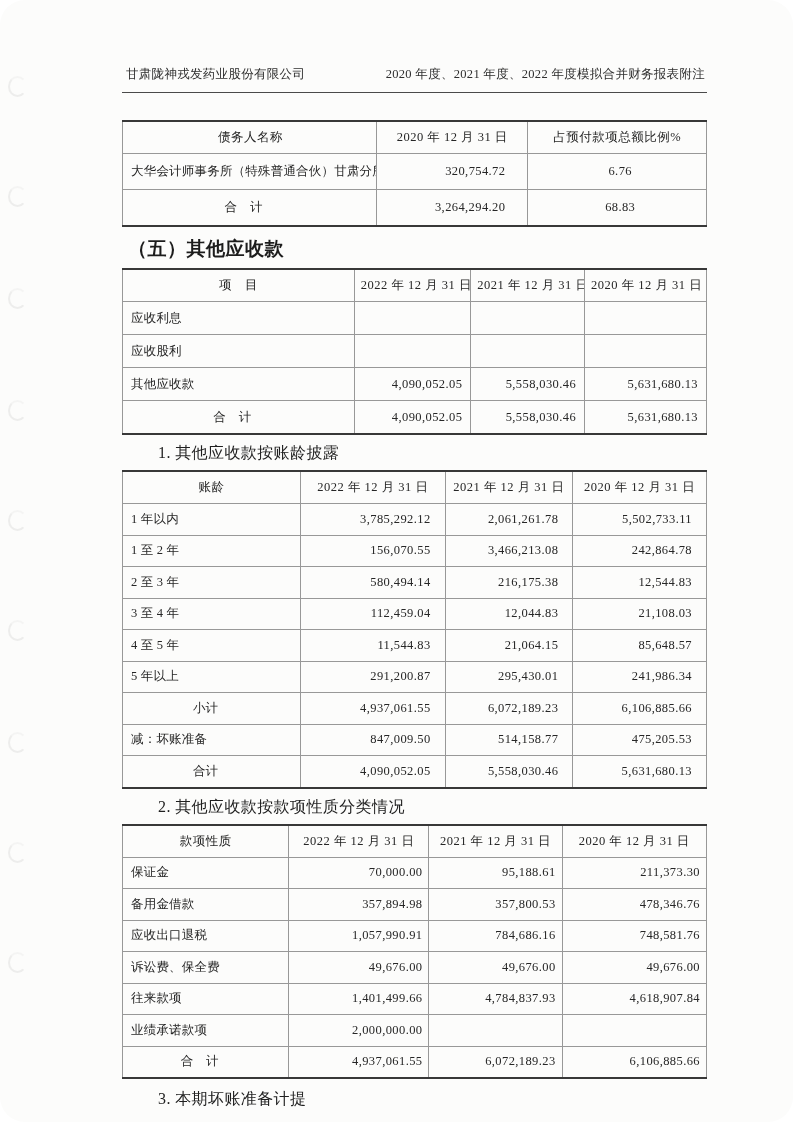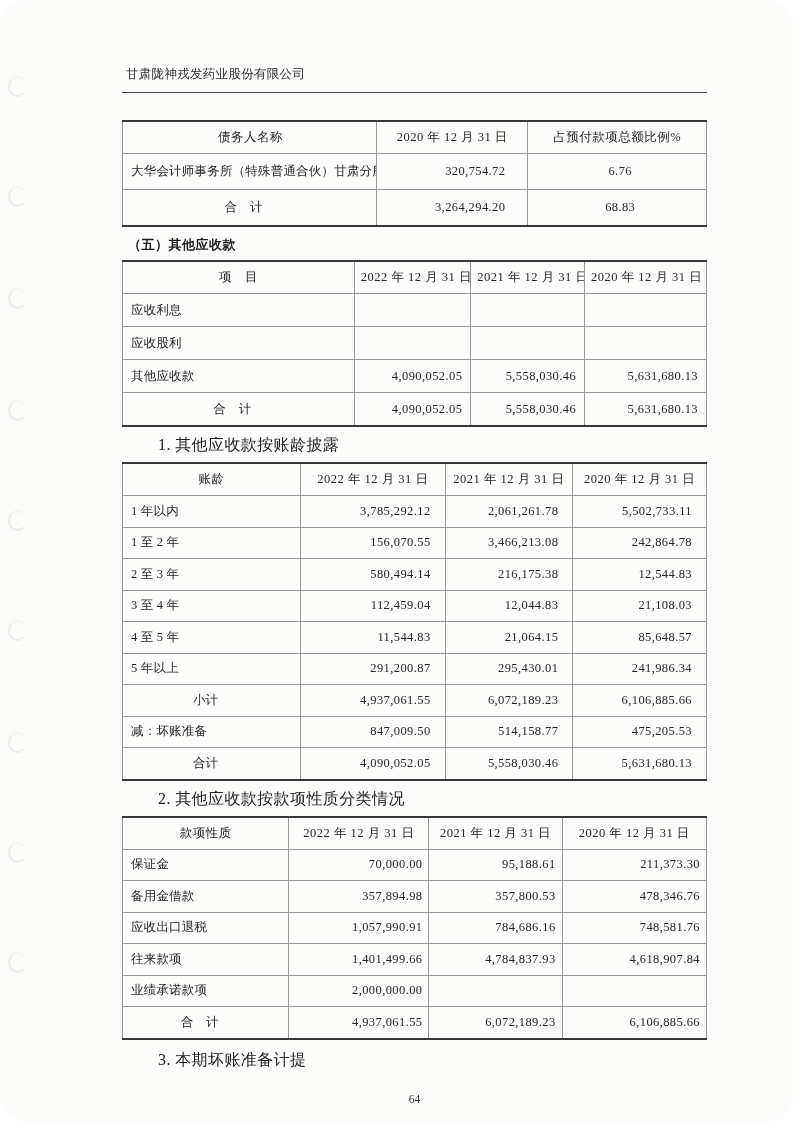--- a/index.html
+++ b/index.html
@@ -62,21 +62,21 @@
   .t-aging td:not(:first-child){padding-right:14px;}
   
   .t-nature th:nth-child(1){width:28.8%;}
   .t-nature th:nth-child(2){width:23.9%;}
   .t-nature th:nth-child(3){width:22.6%;}
   .t-nature th:nth-child(4){width:24.7%;}
   .t-nature td{height:30.5px;}
   .t-nature td:not(:first-child){padding-right:6px;}
   
   .section-title{
-    font-size:13px;font-weight:bold;color:#1c1c1c;
+    font-size:19px;font-weight:bold;color:#1c1c1c;
     margin:9px 0 6px 6px;letter-spacing:.5px;
   }
   .sub-title{
     font-size:16px;color:#1f1f1f;
     margin:8px 0 6px 36px;letter-spacing:.4px;
   }
   .sub-title.last{margin-top:10px;}
   
   .doc-footer{text-align:center;margin-top:22px;}
   .page-number{font-size:11.5px;color:#333;}
@@ -98,20 +98,21 @@
   <div class="artifact" style="top:288px"></div>
   <div class="artifact" style="top:400px"></div>
   <div class="artifact" style="top:510px"></div>
   <div class="artifact" style="top:620px"></div>
   <div class="artifact" style="top:732px"></div>
   <div class="artifact" style="top:842px"></div>
   <div class="artifact" style="top:952px"></div>
 
   <div class="doc-header">
     <span>甘肃陇神戎发药业股份有限公司</span>
+    <span>2020 年度、2021 年度、2022 年度模拟合并财务报表附注</span>
   </div>
 
   <table class="t-debtors">
       <thead>
         <tr>
           <th>债务人名称</th>
           <th>2020 年 12 月 31 日</th>
           <th>占预付款项总额比例%</th>
         </tr>
       </thead>
@@ -261,20 +262,26 @@
           <td>357,800.53</td>
           <td>478,346.76</td>
         </tr>
         <tr>
           <td>应收出口退税</td>
           <td>1,057,990.91</td>
           <td>784,686.16</td>
           <td>748,581.76</td>
         </tr>
         <tr>
+          <td>诉讼费、保全费</td>
+          <td>49,676.00</td>
+          <td>49,676.00</td>
+          <td>49,676.00</td>
+        </tr>
+        <tr>
           <td>往来款项</td>
           <td>1,401,499.66</td>
           <td>4,784,837.93</td>
           <td>4,618,907.84</td>
         </tr>
         <tr>
           <td>业绩承诺款项</td>
           <td>2,000,000.00</td>
           <td></td>
           <td></td>

